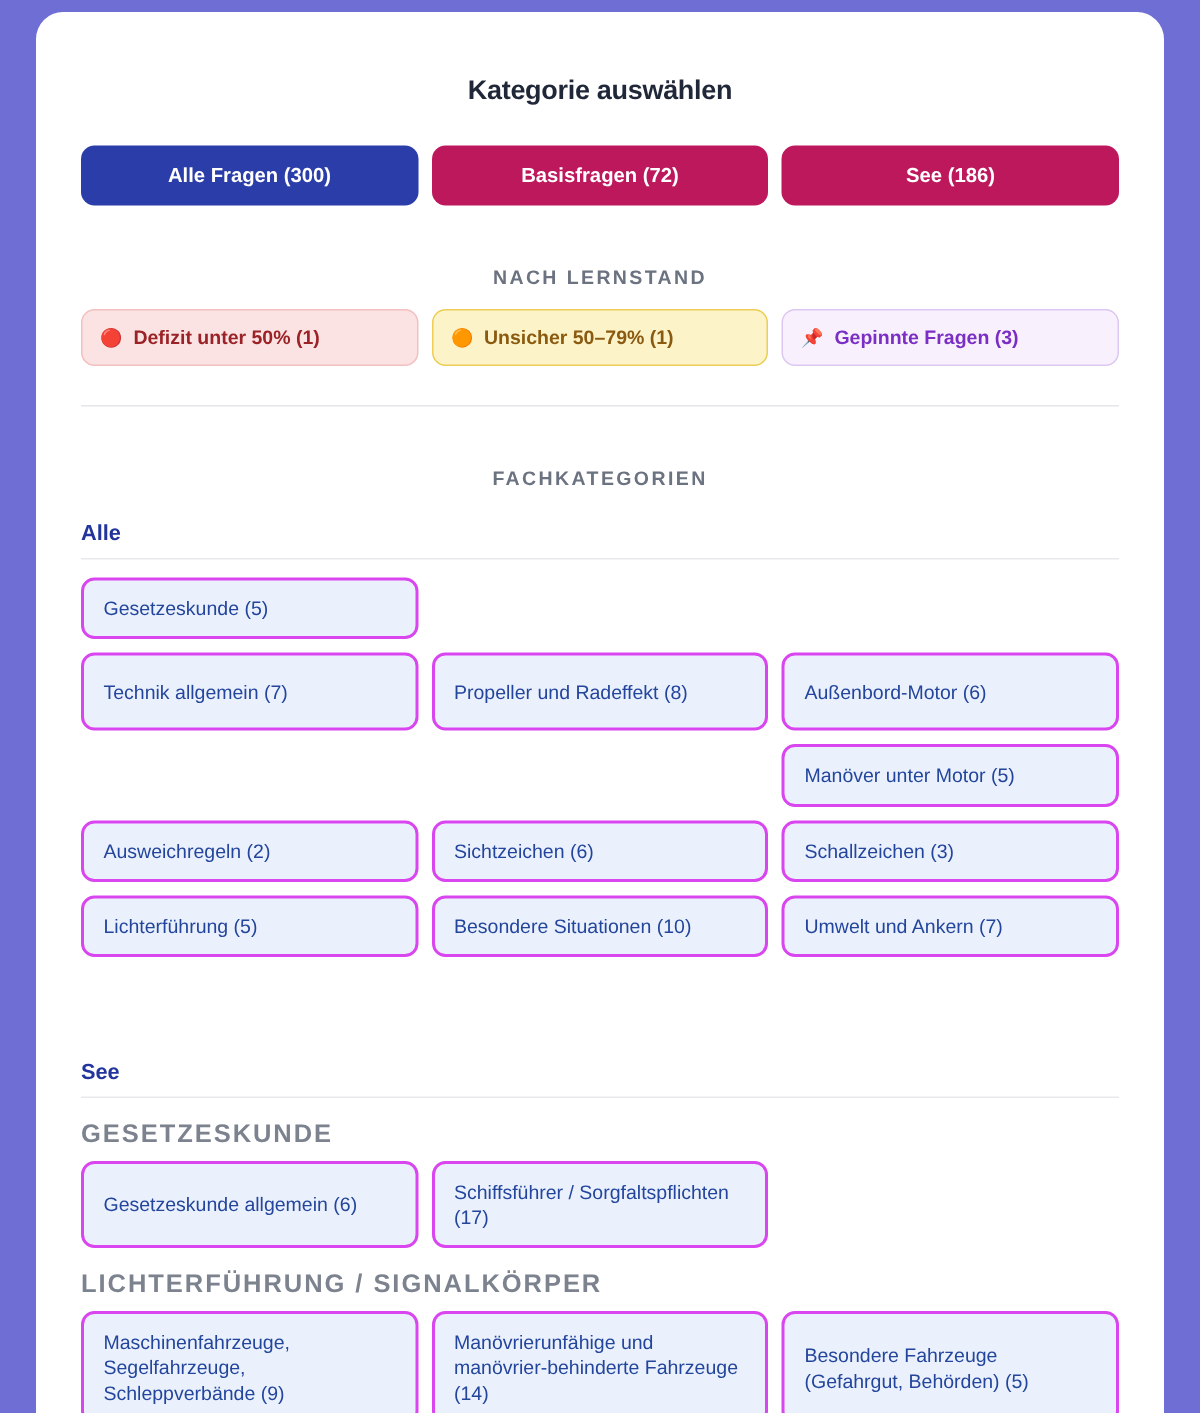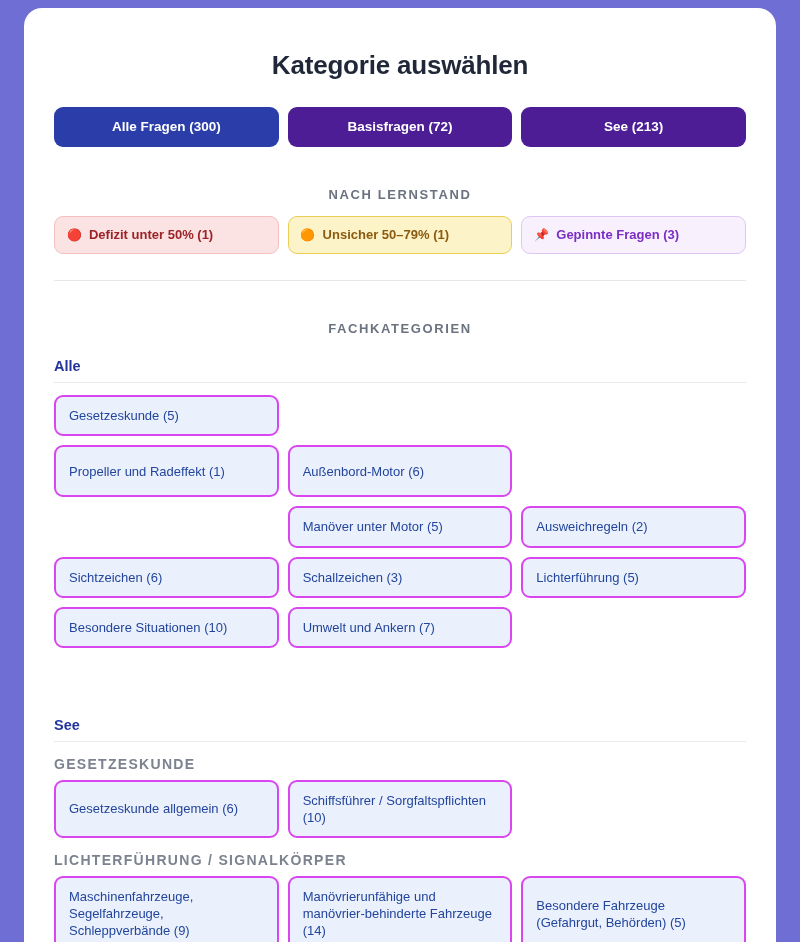--- a/index.html
+++ b/index.html
@@ -21,21 +21,21 @@
     width: 752px;
     min-height: 960px;
     background: #ffffff;
     border-radius: 18px;
     padding: 30px 30px 0 30px;
     overflow: hidden;
   }
 
   #page-title {
     text-align: center;
-    font-size: 26px;
+    font-size: 18px;
     font-weight: bold;
     color: #1f2738;
     letter-spacing: -0.2px;
     margin: 12px 0 26px 0;
   }
 
   
   .grid3 {
     display: grid;
     grid-template-columns: repeat(3, 1fr);
@@ -46,21 +46,21 @@
 
   
   .scope-btn {
     border: none;
     border-radius: 9px;
     padding: 12px 8px;
     font-family: inherit;
     font-size: 13.5px;
     font-weight: bold;
     color: #ffffff;
-    background: #4c1d95;
+    background: #be185d;
     cursor: pointer;
     text-align: center;
     line-height: 1.2;
     min-height: 40px;
   }
   .scope-btn.active { background: #2b3da8; }
 
   
   .caption {
     text-align: center;
@@ -103,21 +103,21 @@
     font-weight: bold;
     color: #23359c;
     margin: 0 0 8px 0;
   }
   .group-rule {
     height: 1px;
     background: #e8e8ed;
     margin: 0 0 12px 0;
   }
   .sub-caption {
-    font-size: 14px;
+    font-size: 17px;
     font-weight: bold;
     letter-spacing: 1.3px;
     color: #7c838f;
     text-transform: uppercase;
     margin: 14px 0 8px 0;
   }
   .group-block { margin-top: 22px; }
 
   
   .chip {
@@ -143,21 +143,21 @@
 </head>
 <body>
 
 <div id="card">
 
   <h1 id="page-title">Kategorie auswählen</h1>
 
   <div class="grid3" id="scope-row">
       <button class="scope-btn active">Alle Fragen (300)</button>
       <button class="scope-btn">Basisfragen (72)</button>
-      <button class="scope-btn">See (213)</button>
+      <button class="scope-btn">See (186)</button>
     </div>
 
   <div class="caption">NACH LERNSTAND</div>
 
   <div class="grid3" id="badge-row">
       <div class="badge badge-deficit">
         <span class="dot">🔴</span>
         <span>Defizit unter 50% (1)</span>
       </div>
       <div class="badge badge-unsure">
@@ -175,42 +175,43 @@
   <div class="caption">FACHKATEGORIEN</div>
 
   <div id="groups">
       <div class="group-block">
         <div class="group-title">Alle</div>
         <div class="group-rule"></div>
         <div class="grid3">
           <button class="chip">Gesetzeskunde (5)</button>
           <div class="chip spacer"></div>
           <div class="chip spacer"></div>
-          <button class="chip tall">Propeller und Radeffekt (1)</button>
+          <button class="chip tall">Technik allgemein (7)</button>
+          <button class="chip tall">Propeller und Radeffekt (8)</button>
           <button class="chip tall">Außenbord-Motor (6)</button>
           <div class="chip spacer"></div>
           <div class="chip spacer"></div>
           <button class="chip">Manöver unter Motor (5)</button>
           <button class="chip">Ausweichregeln (2)</button>
           <button class="chip">Sichtzeichen (6)</button>
           <button class="chip">Schallzeichen (3)</button>
           <button class="chip">Lichterführung (5)</button>
           <button class="chip">Besondere Situationen (10)</button>
           <button class="chip">Umwelt und Ankern (7)</button>
           <div class="chip spacer"></div>
           <div class="chip spacer"></div>
         </div>
       </div>
       <div class="group-block">
         <div class="group-title">See</div>
         <div class="group-rule"></div>
         <div class="sub-caption">GESETZESKUNDE</div>
         <div class="grid3">
           <button class="chip tall">Gesetzeskunde allgemein (6)</button>
-          <button class="chip tall">Schiffsführer / Sorgfaltspflichten (10)</button>
+          <button class="chip tall">Schiffsführer / Sorgfaltspflichten (17)</button>
           <div class="chip spacer"></div>
         </div>
         <div class="sub-caption">LICHTERFÜHRUNG / SIGNALKÖRPER</div>
         <div class="grid3">
           <button class="chip taller">Maschinenfahrzeuge, Segelfahrzeuge, Schleppverbände (9)</button>
           <button class="chip taller">Manövrierunfähige und manövrier-behinderte Fahrzeuge (14)</button>
           <button class="chip taller">Besondere Fahrzeuge (Gefahrgut, Behörden) (5)</button>
         </div>
       </div>
     </div>

